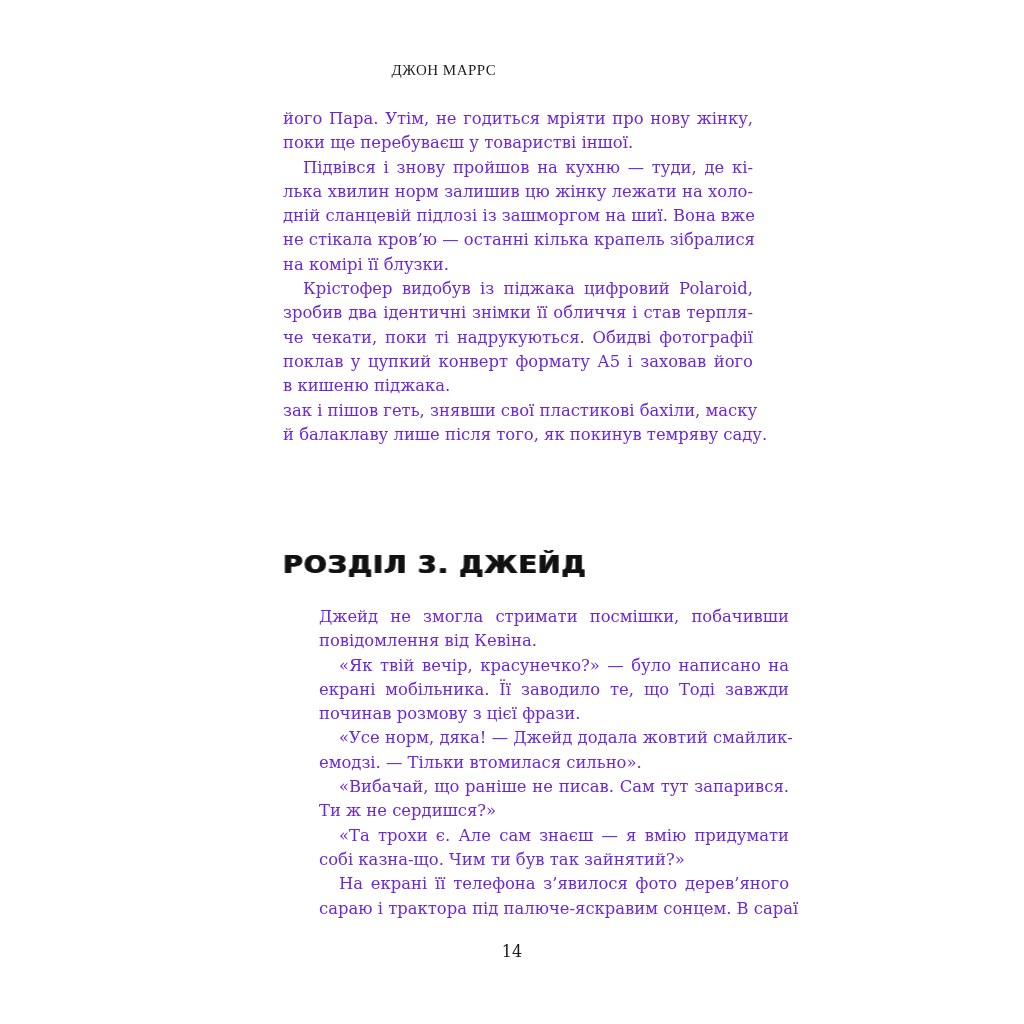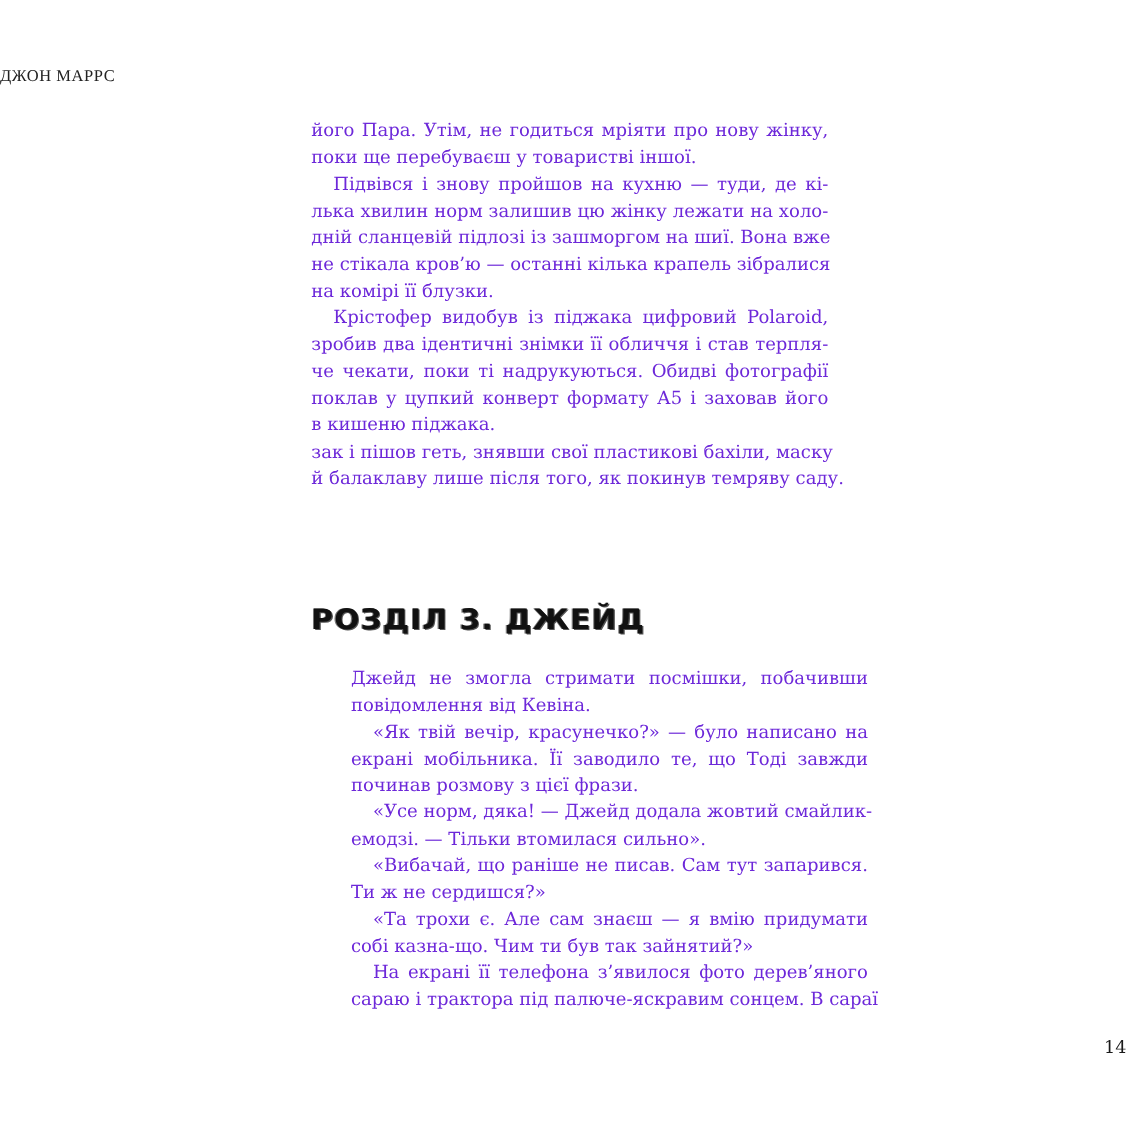--- a/index.html
+++ b/index.html
@@ -1,19 +1,20 @@
 <!DOCTYPE html>
 <html><head>
 <meta charset="utf-8">
 <style>
   html, body { margin: 0; padding: 0; background: #ffffff; }
   body { width: 1024px; height: 1024px; position: relative; overflow: hidden; }
   .page { position: absolute; left: 0; top: 0; width: 1024px; height: 1024px; background: #fff; }
   .running-head {
     position: absolute; left: 0; width: 888px; top: 62px;
+    text-align: center;
     font-family: "Liberation Serif", serif;
     font-size: 15px; letter-spacing: 0.5px; color: #222;
   }
   .text-block {
     position: absolute; left: 283px; width: 470px;
     font-family: "DejaVu Serif", serif;
     font-size: 16.4px; line-height: 24.3px; color: #6d28d9;
   }
   .text-block .line {
     display: block; white-space: nowrap; text-align: justify; text-align-last: justify;
@@ -26,21 +27,21 @@
   .chapter-title {
     position: absolute; left: 283px; top: 548px;
     font-family: "DejaVu Sans", sans-serif;
     font-weight: bold; font-size: 27px; letter-spacing: 1px;
     color: #111;
     text-shadow: 1px 1px 0 #555, -1px 0 0 #777;
     transform: scaleY(0.95);
   }
   .page-number {
     position: absolute; left: 0; width: 1024px; top: 942px;
-    text-align: right;
+    text-align: center;
     font-family: "DejaVu Serif", serif;
     font-size: 16px; color: #1a1a1a;
   }
 </style>
 </head>
 <body>
 
 <div class="page">
   <div class="running-head">ДЖОН МАРРС</div>
 

